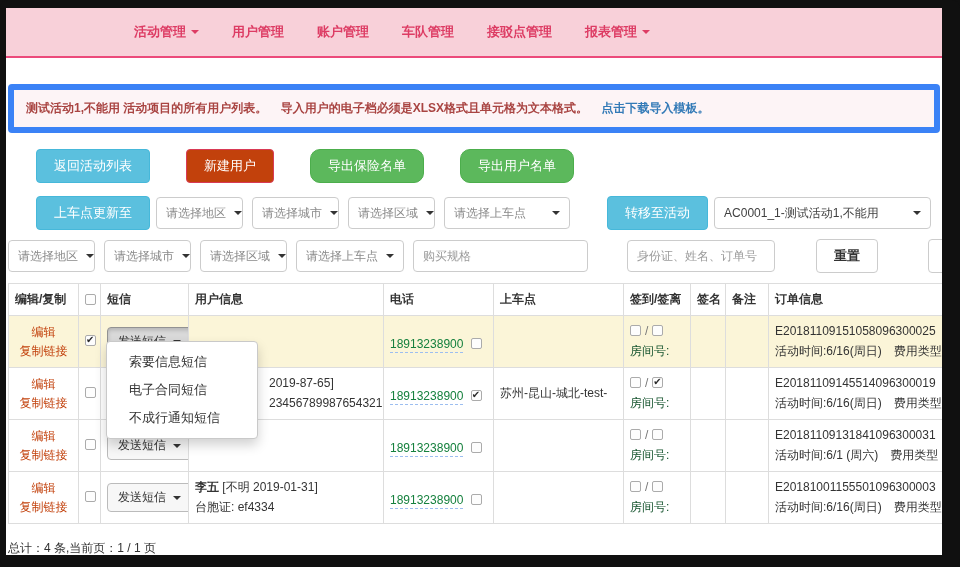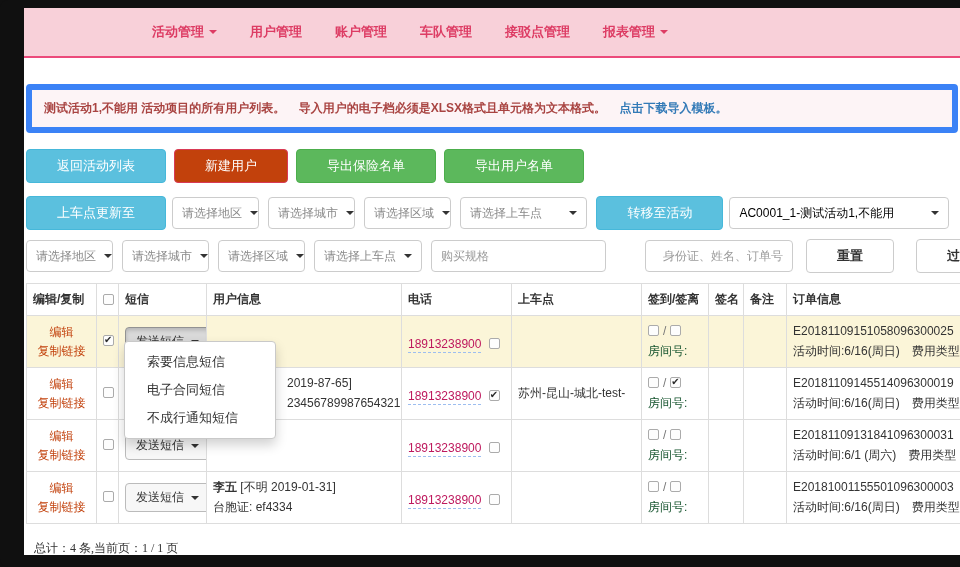--- a/index.html
+++ b/index.html
@@ -1,87 +1,87 @@
 <!DOCTYPE html>
 <html><head>
 <meta charset="utf-8">
 <style>
   * { box-sizing: border-box; }
   body { margin:0; background:#101010; font-family:"Liberation Sans","DejaVu Sans",sans-serif; }
   .frame { position:relative; width:960px; height:567px; background:#101010; overflow:hidden; border-radius:8px; }
-  .page  { position:absolute; left:24px; top:8px; width:936px; height:547px; background:#fff; overflow:hidden; }
+  .page  { position:absolute; left:6px; top:8px; width:936px; height:547px; background:#fff; overflow:hidden; }
 
   
   .navbar { height:50px; background:#f8d0d9; border-bottom:2px solid #ec4a7b;
             display:flex; align-items:center; padding-left:128px; }
   .nav-item { color:#dd3c64; font-weight:bold; font-size:13px; cursor:pointer;
               display:flex; align-items:center; margin-right:33px; white-space:nowrap; }
   .caret-dn { width:0; height:0; border-left:4px solid transparent; border-right:4px solid transparent;
               border-top:4px solid #dd3c64; margin-left:5px; display:inline-block; }
 
   
   .alert { margin:26px 2px 0 2px; border:6px solid #3b82f6; background:#fdf4f6; border-radius:4px;
            padding:10px 12px; font-size:12px; font-weight:bold; color:#a94442; white-space:nowrap; overflow:hidden; }
   .alert .spacer { display:inline-block; width:10px; }
   .alert-link { color:#337ab7; cursor:pointer; }
 
   
   .btn-row { margin:16px 2px 0 2px; display:flex; }
-  .btn { font-family:inherit; font-size:13px; padding:7px 30px; border-radius:4px; border:1px solid;
-         color:#fff; cursor:pointer; margin-right:8px; white-space:nowrap; }
+  .btn { font-family:inherit; font-size:13px; padding:7px 17px; border-radius:4px; border:1px solid;
+         color:#fff; cursor:pointer; margin-right:8px; white-space:nowrap;margin-left:28px; }
   .btn-cyan  { background:#5bc0de; border-color:#46b8da; }
   .btn-pink  { background:#c2410c; border-color:#d93a55; }
-  .btn-green { background:#5cb85c; border-color:#4cae4c; }
+  .btn-green { background:#5cb85c; border-color:#4cae4c;border-radius:10px; }
   .btn-default { background:#fff; border-color:#ccc; color:#333; font-weight:bold; }
 
   
   .filter-row { margin:13px 2px 0 2px; display:flex; align-items:center; }
   .filter-row.second { margin-top:9px; }
   .sel { height:32px; border:1px solid #ccc; border-radius:4px; background:#fff; color:#8a8a8a;
          font-size:12px; display:flex; align-items:center; justify-content:space-between;
          padding:0 9px; margin-right:9px; cursor:pointer; white-space:nowrap; }
   .sel .tri { width:0; height:0; border-left:4px solid transparent; border-right:4px solid transparent;
               border-top:4px solid #333; margin-left:8px; }
-  .sel.dark { color:#000000; }
+  .sel.dark { color:#404040; }
   .w95 { width:87px; } .w110 { width:132px; } .w230 { width:228px; }
   .txt { height:32px; border:1px solid #ccc; border-radius:4px; font-size:12px; color:#555;
          padding:0 9px; margin-right:9px; font-family:inherit; }
   .txt::placeholder { color:#9b9b9b; }
 
   
   .table-wrap { margin:10px 0 0 2px; }
   table { border-collapse:collapse; table-layout:fixed; width:1064px; font-size:12px; color:#333; }
   th, td { border:1px solid #ddd; padding:5px 6px; vertical-align:middle; text-align:left; overflow:hidden; }
   th { font-weight:bold; height:32px; white-space:nowrap; }
   td { height:52px; line-height:1.6; white-space:nowrap; }
   tr.selected td { background:#fbf5d8; }
   .cell-center { text-align:center; }
   .lnk { color:#c2410c; cursor:pointer; display:block; line-height:1.55; }
-  .phone-lnk { color:#be185d; border-bottom:1px dashed #9dbef0; cursor:pointer; display:inline-block; line-height:1.2;margin-top:9px; }
+  .phone-lnk { color:#15803d; border-bottom:1px dashed #9dbef0; cursor:pointer; display:inline-block; line-height:1.2;margin-top:9px; }
   .cb { display:inline-block; width:11px; height:11px; border:1px solid #ababab; background:#fdfdfd;
         border-radius:2px; vertical-align:-1px; position:relative; cursor:pointer; }
   .cb.checked::after { content:"\2714"; position:absolute; left:0px; top:-4px; font-size:10px; color:#2b2b2b; }
   .slash { color:#777; margin:0 4px; }
   .gray { color:#14532d; }
   .sms-btn { font-family:inherit; font-size:12px; padding:5px 10px; border-radius:4px; border:1px solid #bbb;
              background:#f7f7f7; color:#333; cursor:pointer; display:inline-flex; align-items:center; }
   .sms-btn .tri { width:0; height:0; border-left:4px solid transparent; border-right:4px solid transparent;
                   border-top:4px solid #333; margin-left:7px; }
   .sms-btn.active { background:#d9d9d9; border-color:#929292; box-shadow:inset 0 2px 4px rgba(0,0,0,.18); }
   .uname { font-weight:bold; }
   .pad-covered { padding-left:80px; }
   .order-line { line-height:1.6; }
 
   
   .menu { position:absolute; left:100px; top:333px; width:152px; background:#fff; border:1px solid #c9c9c9;
           border-radius:4px; box-shadow:0 6px 12px rgba(0,0,0,.18); padding:6px 0; z-index:30; }
   .menu-item { padding:5px 10px 5px 22px; font-size:13px; color:#333; cursor:pointer; }
 
   
-  .summary { margin:16px 0 0 10px; font-size:12px; color:#333;font-family:Liberation Serif, serif; }
+  .summary { margin:16px 0 0 2px; font-size:12px; color:#333; }
 </style>
 </head>
 <body>
 
 <div class="frame">
   <div class="page">
 
     <div class="navbar">
       <div class="nav-item">
         <span>活动管理</span>
@@ -154,21 +154,21 @@
         </div>
       <div class="sel w95">
           <span>请选择区域</span>
           <span class="tri"></span>
         </div>
       <div class="sel w110">
           <span>请选择上车点</span>
           <span class="tri"></span>
         </div>
       <input class="txt" style="width: 208px;" placeholder="购买规格">
-      <input class="txt" style="width: 148px; margin-left: 30px; margin-right: 13px; text-align: right;" placeholder="身份证、姓名、订单号">
+      <input class="txt" style="width: 148px; margin-left: 30px; margin-right: 13px;" placeholder="身份证、姓名、订单号">
       <button class="btn btn-default" style="margin-right:22px;">重置</button>
       <button class="btn btn-default">过滤</button>
     </div>
 
     <div class="table-wrap">
       <table>
         <colgroup>
           <col style="width:70px">
             <col style="width:22px">
             <col style="width:88px">

